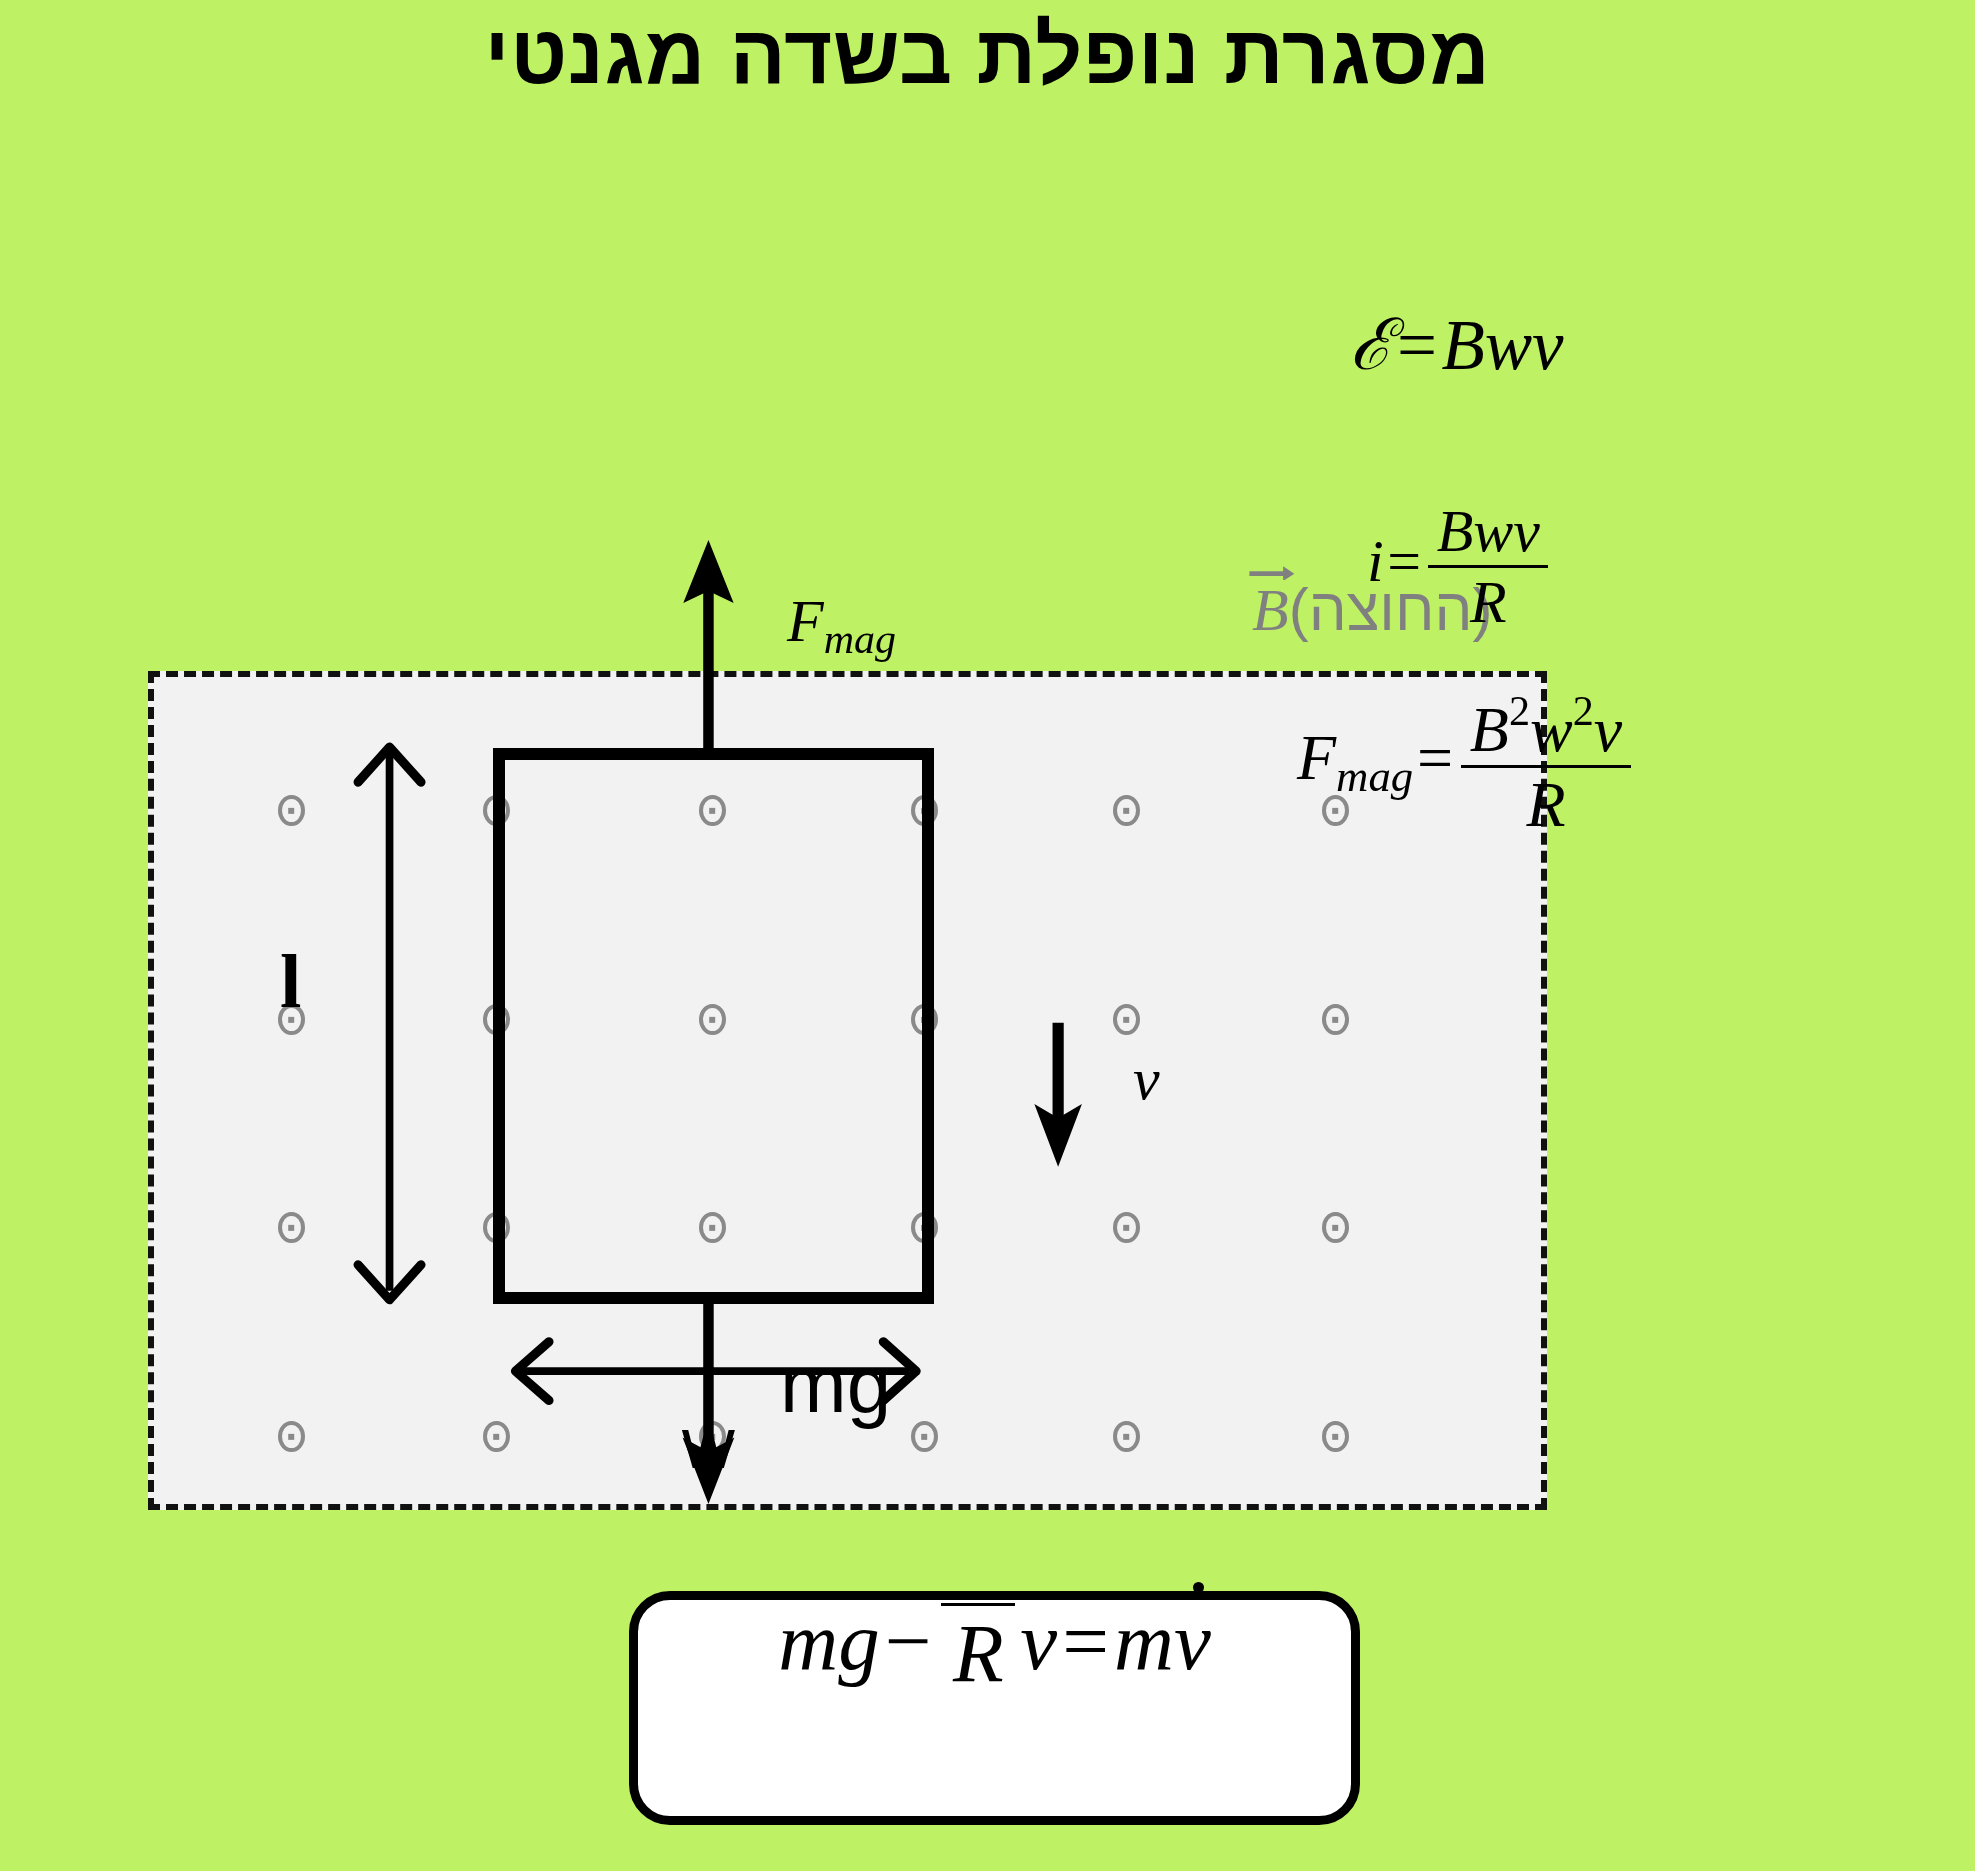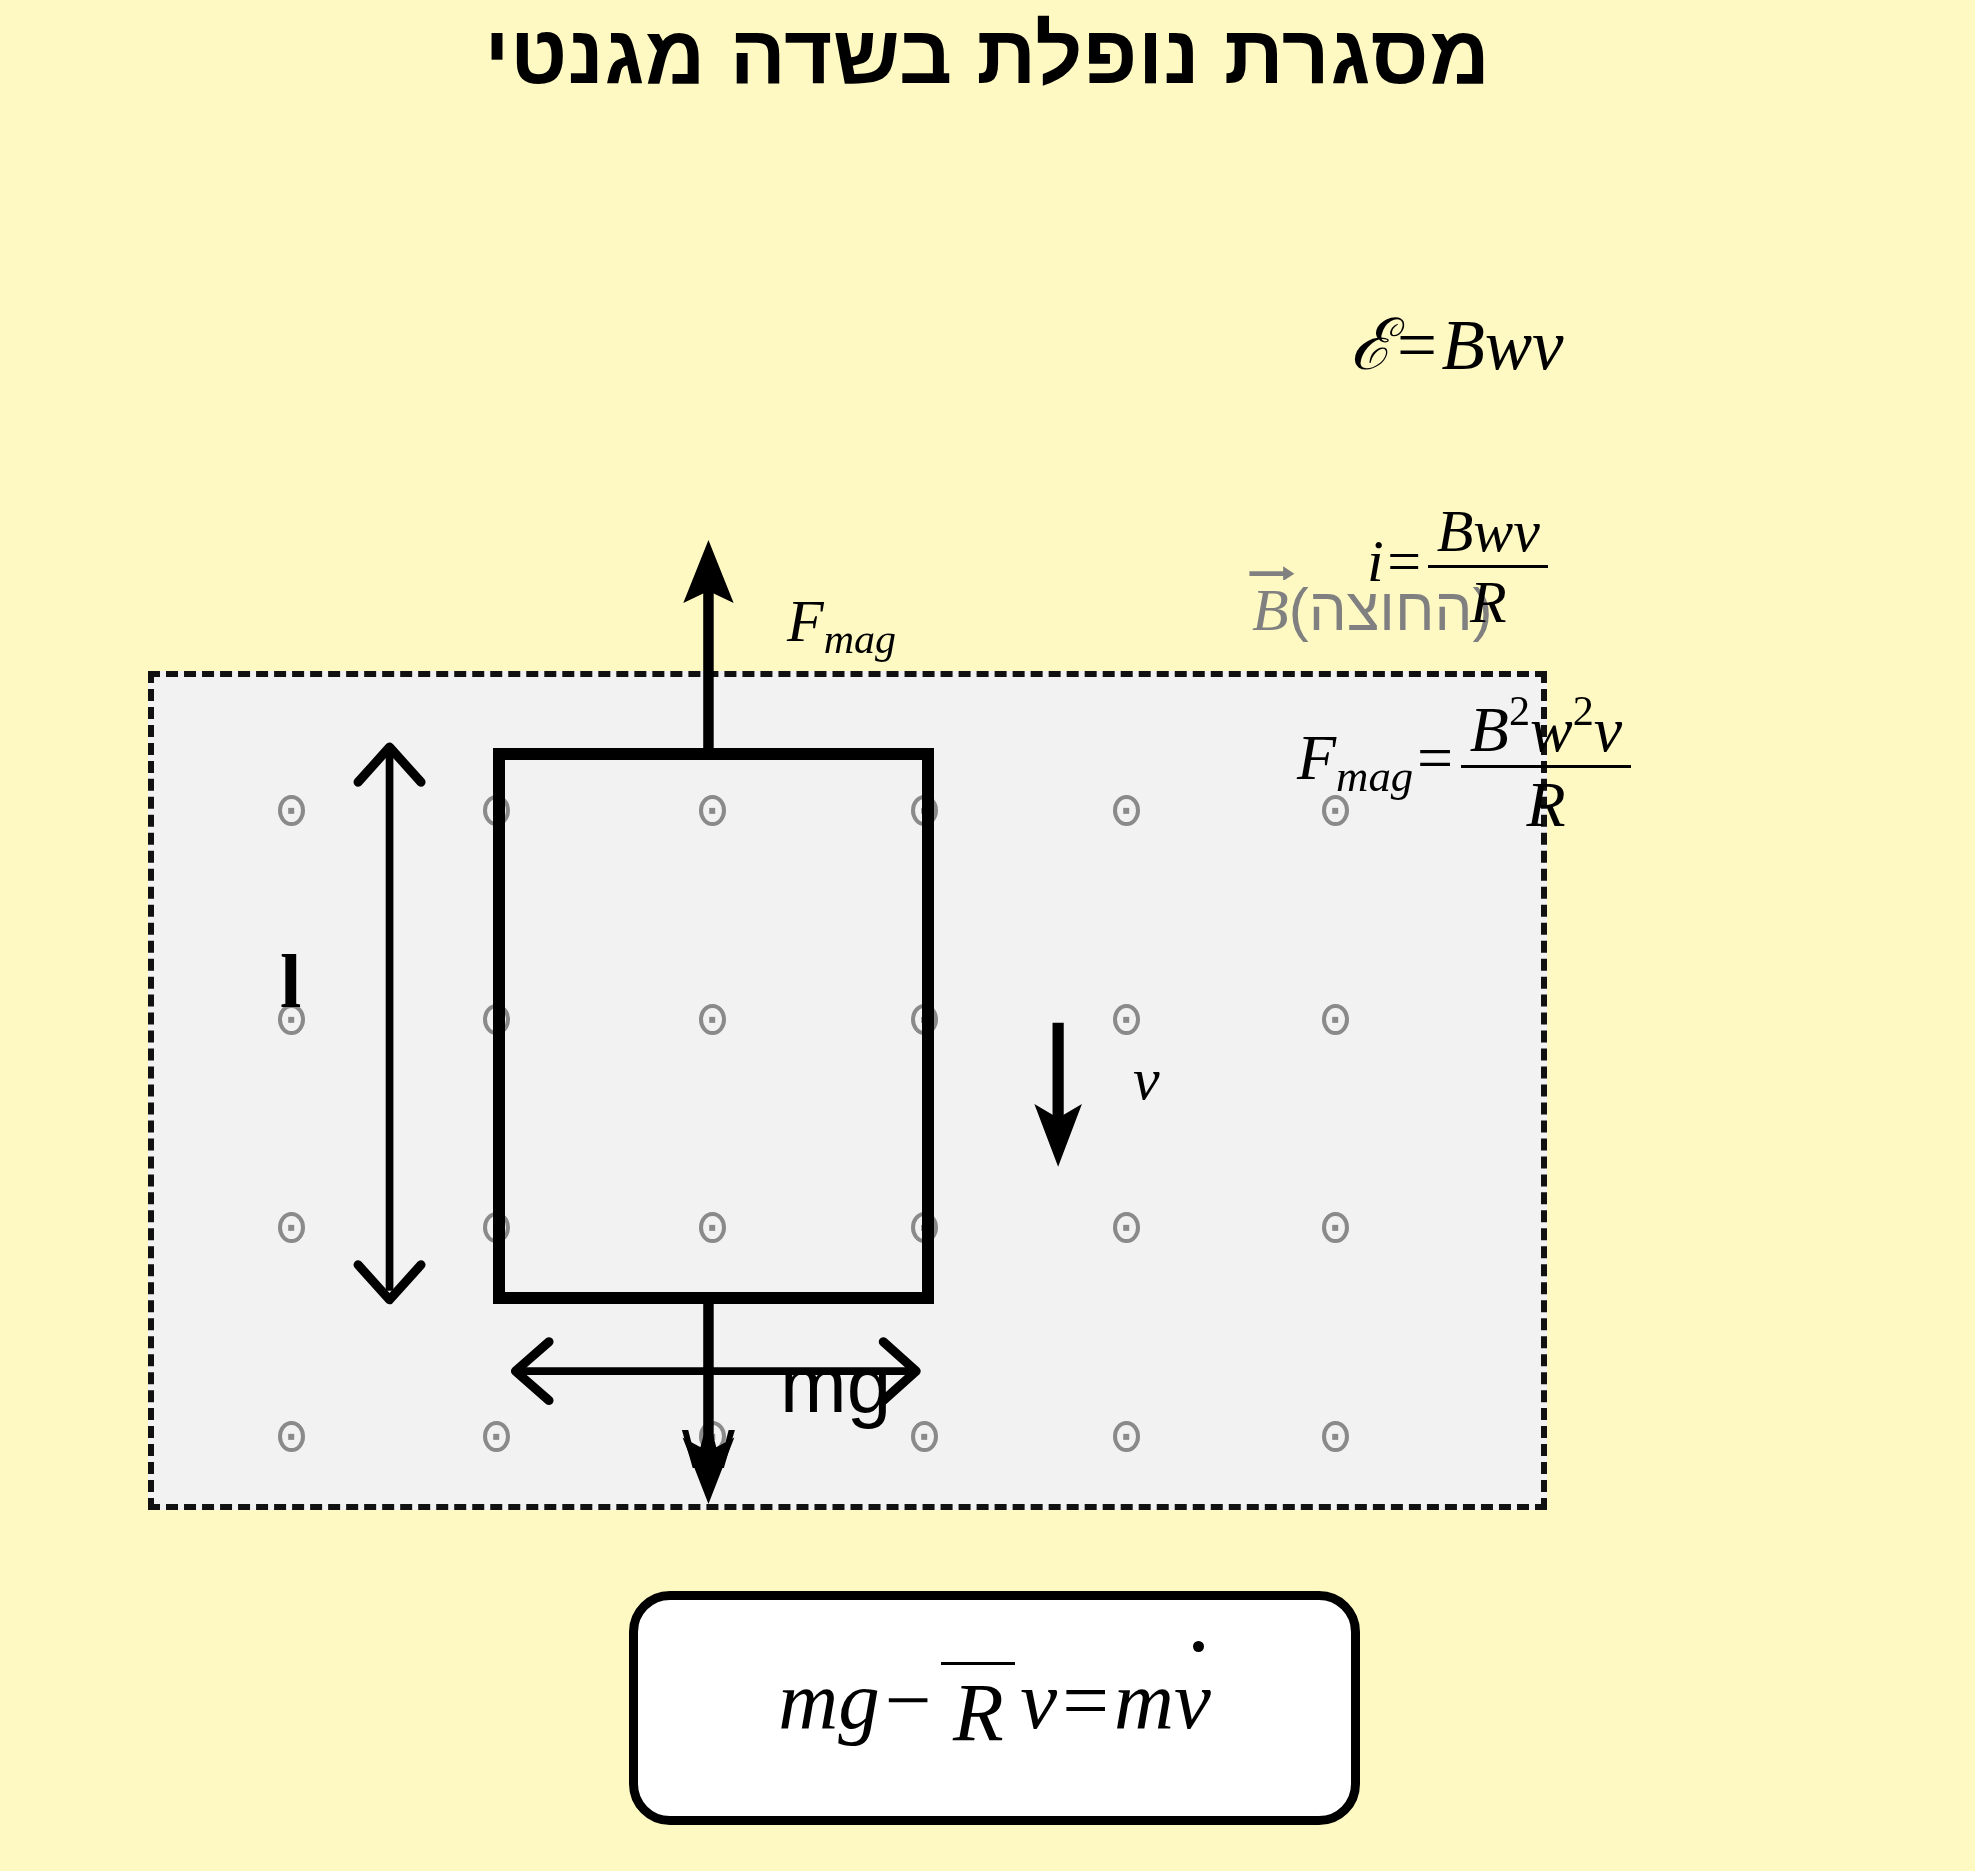--- a/index.html
+++ b/index.html
@@ -12,21 +12,21 @@
     height: 1872px;
     position: relative;
     overflow: hidden;
     font-family: "Liberation Sans", sans-serif;
   }
   #stage {
     position: absolute;
     left: 0; top: 0;
     width: 1975px;
     height: 1872px;
-    background: #fef9c3;
+    background: #bef264;
   }
 
   
   .title {
     position: absolute;
     left: 0;
     top: 7px;
     width: 1975px;
     text-align: center;
     font-family: "Liberation Sans", sans-serif;
@@ -252,21 +252,20 @@
     position: absolute;
     left: 629px;
     top: 1591px;
     width: 731px;
     height: 234px;
     border: 9.8px solid #000000;
     border-radius: 41px;
     box-sizing: border-box;
     background: #ffffff;
     display: flex;
-    align-items: center;
     justify-content: center;
     z-index: 50;
   }
   #eq-box .math {
     font-size: 83px;
   }
 </style>
 </head>
 <body>
 

